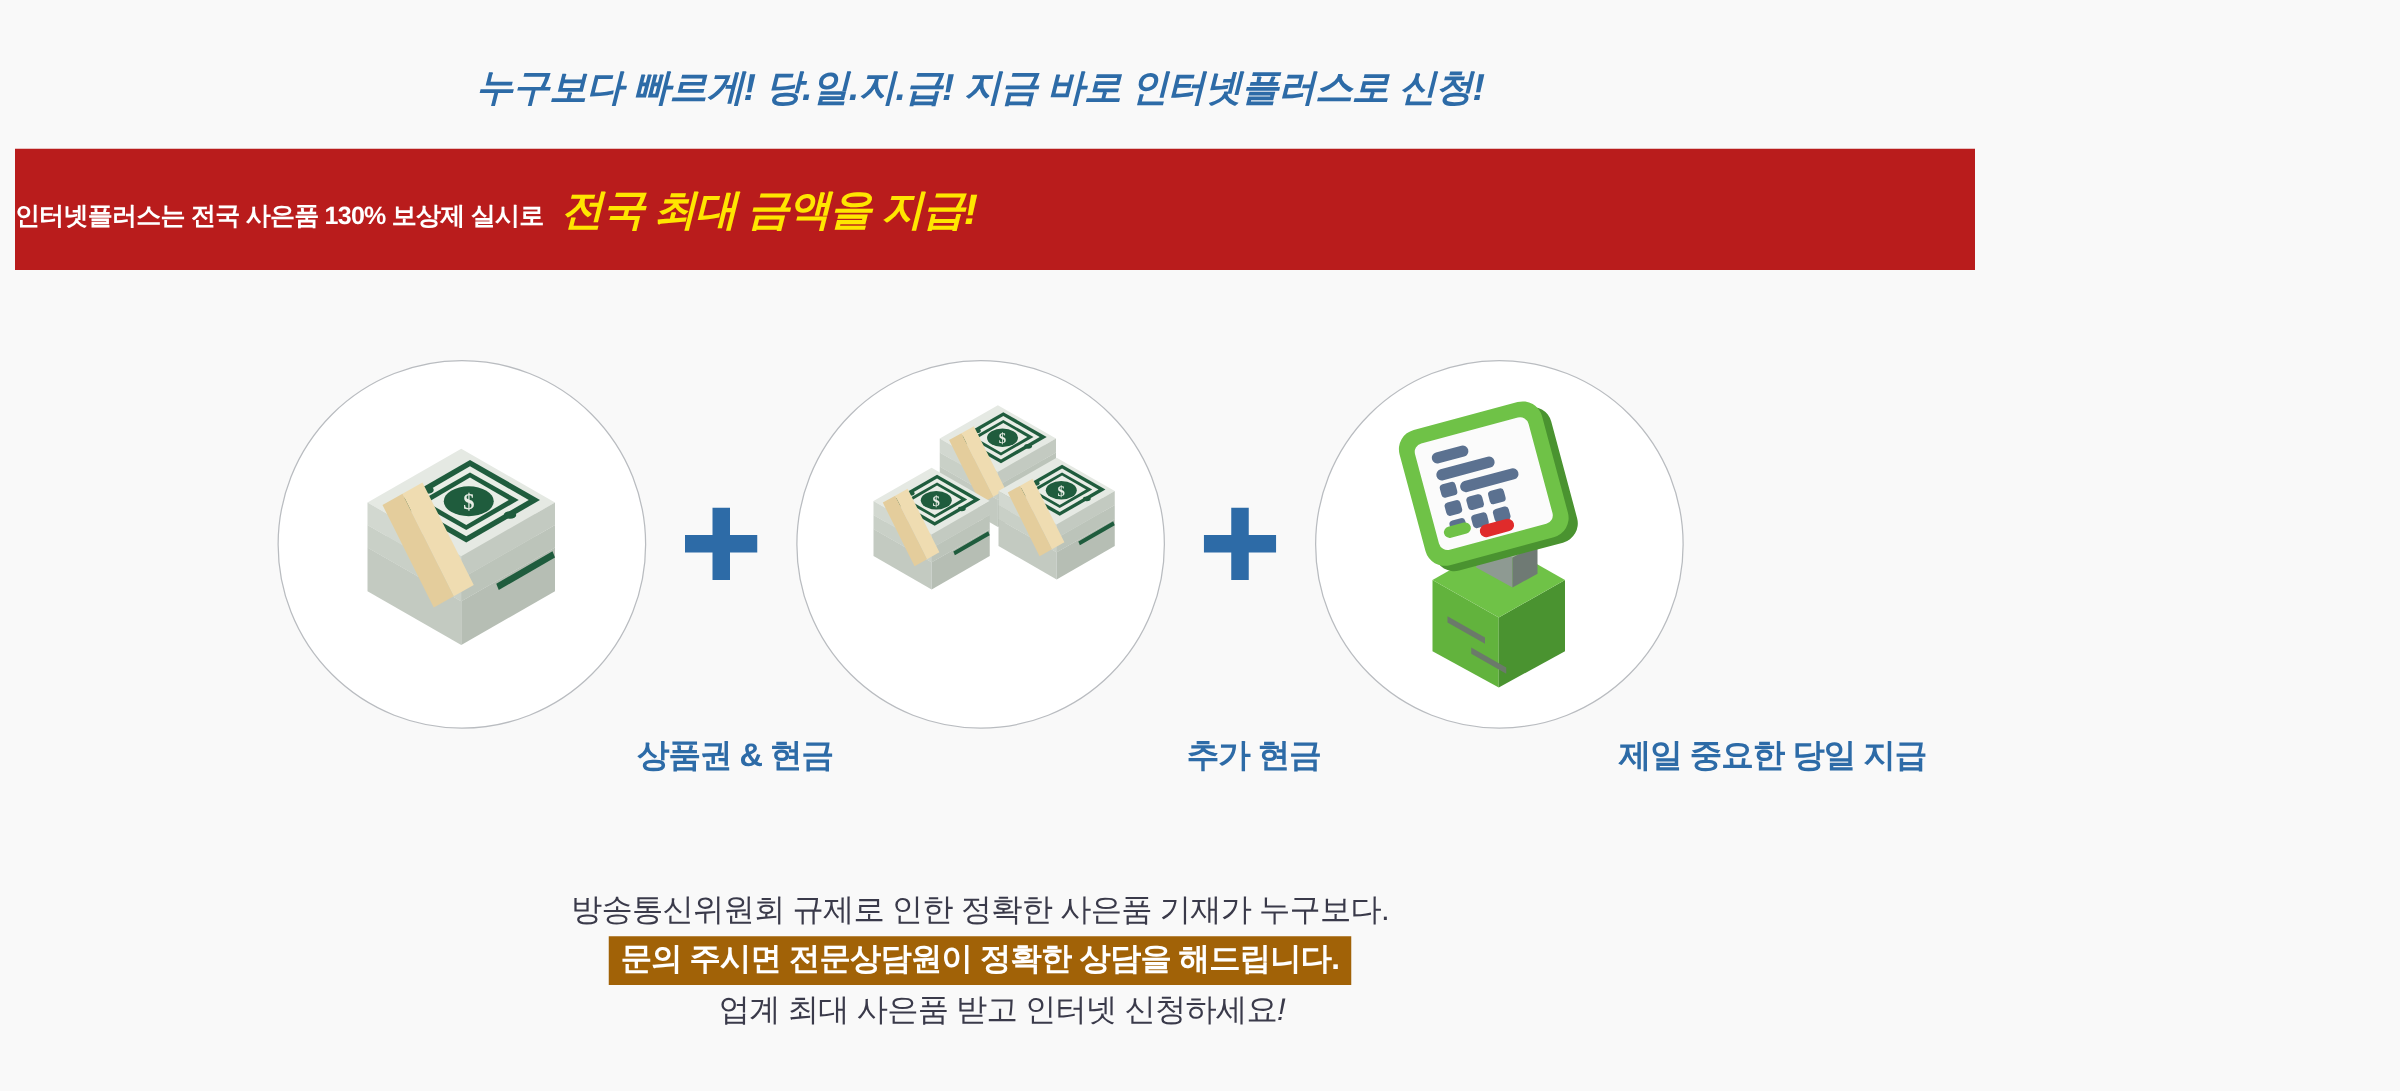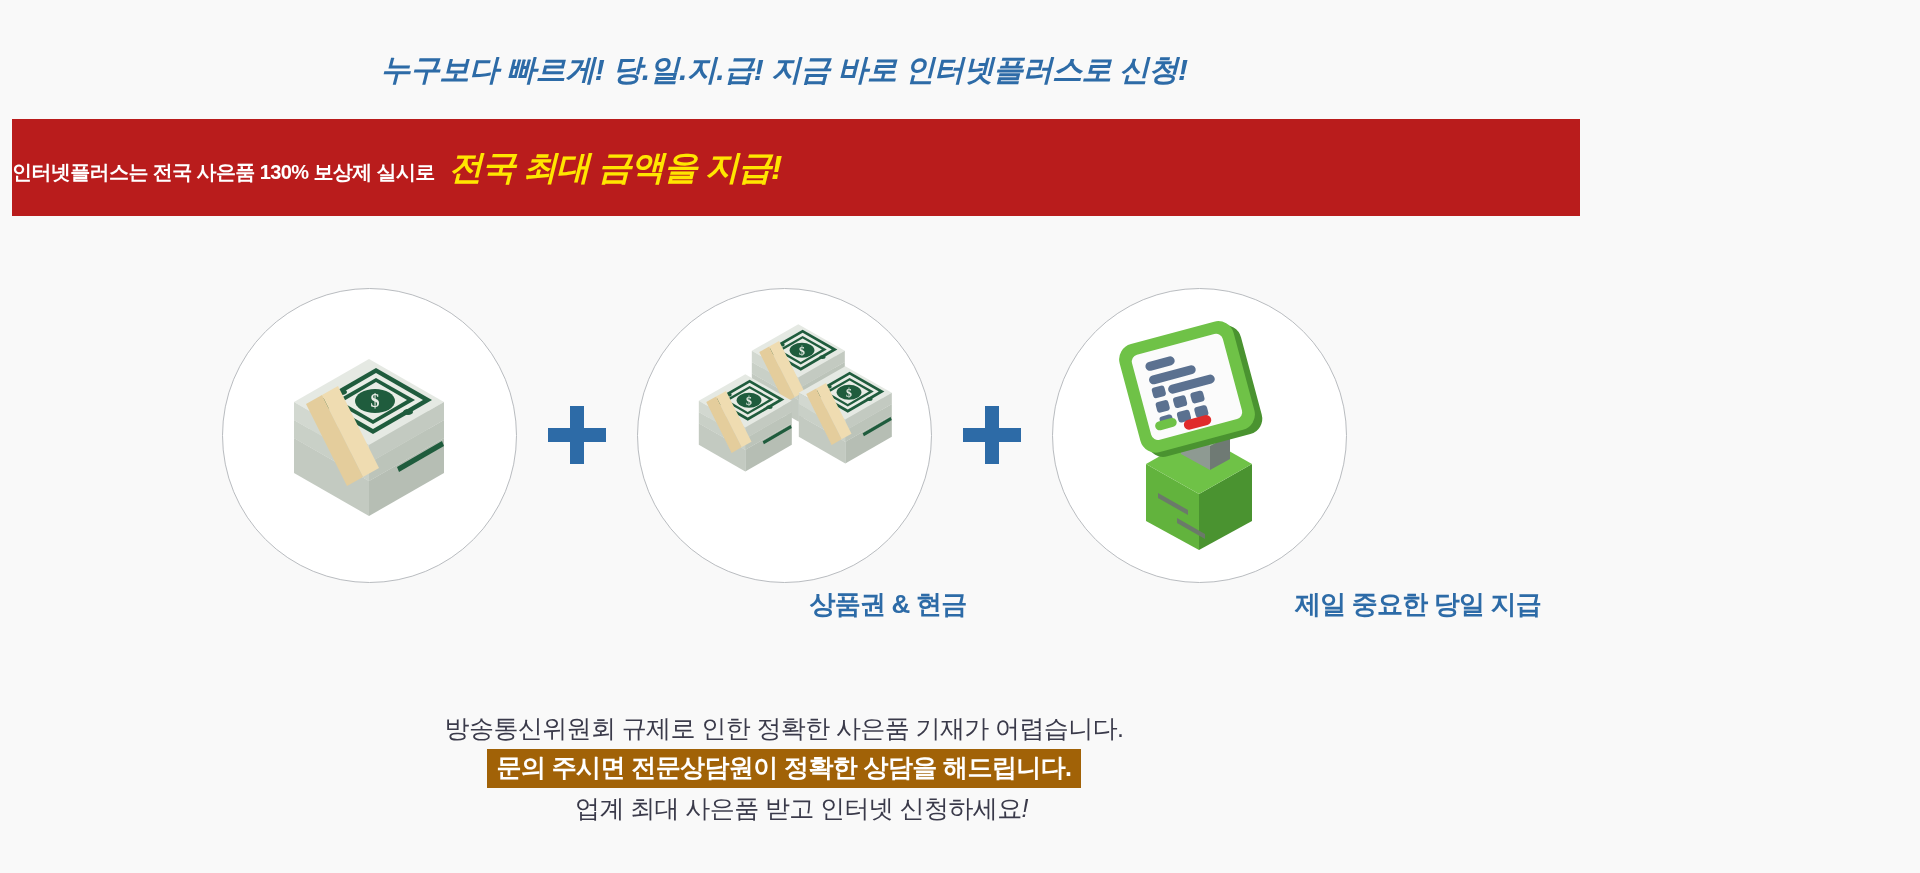--- a/index.html
+++ b/index.html
@@ -335,25 +335,26 @@
             <rect x="92" y="98" width="28" height="10" rx="5" fill="#e02b2b"></rect>
           </g>
         </svg>
       </div>
     </div>
   </div>
 
   <div class="label-row">
     <div class="label-cell">상품권 &amp; 현금</div>
     <div class="label-spacer"></div>
+    <div class="label-cell">추가 현금</div>
     <div class="label-spacer"></div>
     <div class="label-cell">제일 중요한 당일 지급</div>
   </div>
 
   <div class="footer">
-    <div class="foot-line">방송통신위원회 규제로 인한 정확한 사은품 기재가 어렵습니다.</div>
+    <div class="foot-line">방송통신위원회 규제로 인한 정확한 사은품 기재가 누구보다.</div>
     <div><span class="foot-line highlight">문의 주시면 전문상담원이 정확한 상담을 해드립니다.</span></div>
     <div class="foot-line italic-end">
       <span>업계 최대 사은품 받고 인터넷 신청하세요</span><span class="tail">!</span>
     </div>
   </div>
 
 </div>
 
 </body></html>

